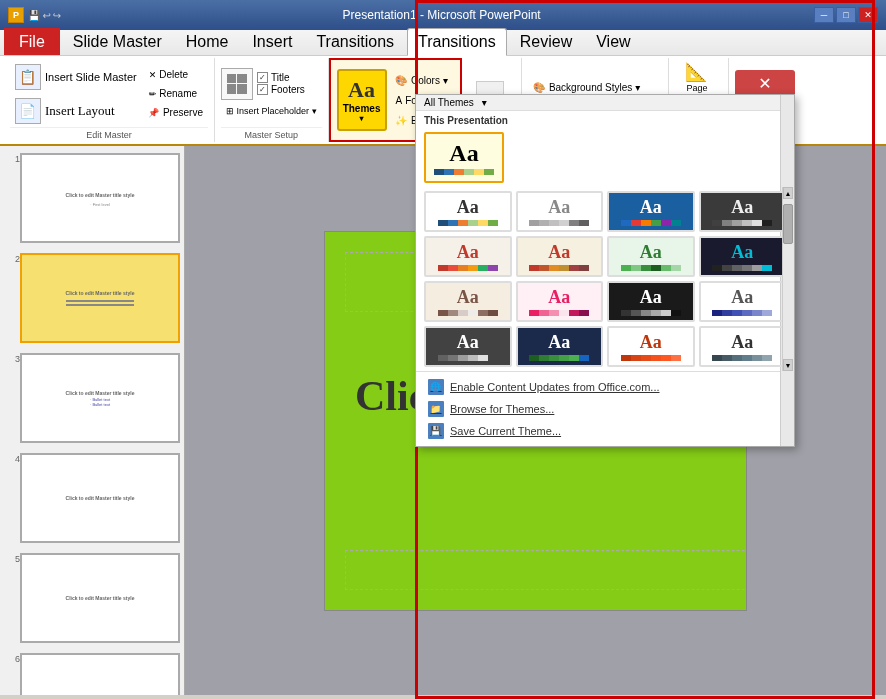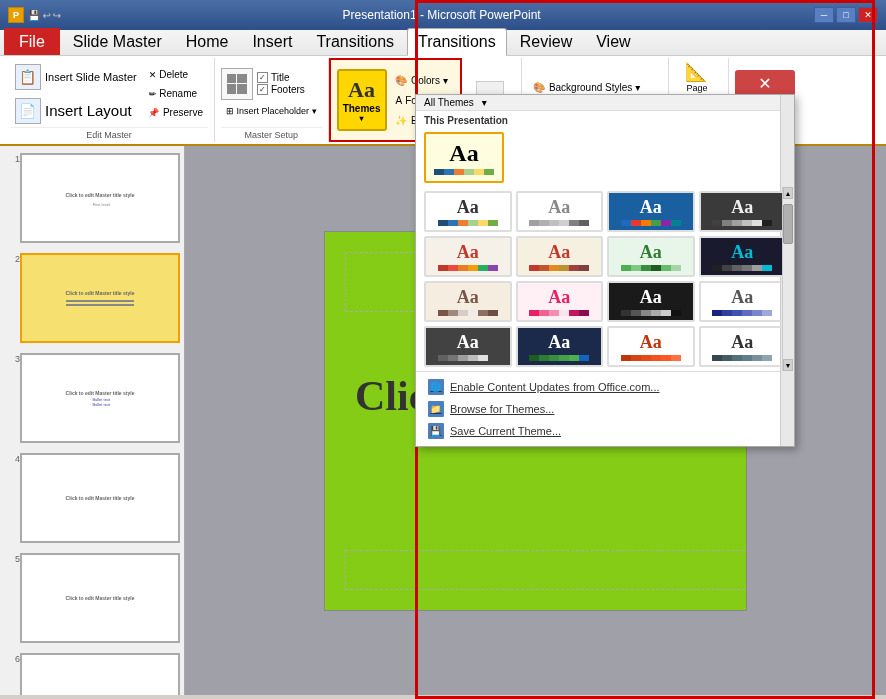--- a/index.html
+++ b/index.html
@@ -336,21 +336,21 @@
 
   <div class="ribbon-group">
     <div class="ribbon-btns">
       <div style="display:flex;flex-direction:column;gap:2px;align-items:flex-start;">
         <div class="r-btn" style="flex-direction:row;width:auto;height:auto;padding:2px 4px;gap:4px;">
           <div style="width:26px;height:26px;border:1px solid #aaa;background:#e8f0ff;display:flex;align-items:center;justify-content:center;font-size:14px;">📋</div>
           <span style="font-size:11px;">Insert Slide Master</span>
         </div>
         <div class="r-btn" style="flex-direction:row;width:auto;height:auto;padding:2px 4px;gap:4px;">
           <div style="width:26px;height:26px;border:1px solid #aaa;background:#e8f0ff;display:flex;align-items:center;justify-content:center;font-size:14px;">📄</div>
-          <span style="font-size:15px;">Insert Layout</span>
+          <span style="font-size:13px;font-family:Liberation Serif, serif;">Insert Layout</span>
         </div>
       </div>
       <div style="display:flex;flex-direction:column;gap:1px;align-items:flex-start;justify-content:center;">
         <div class="r-btn-small">
           <span style="font-size:9px;">✕</span>
           <span>Delete</span>
         </div>
         <div class="r-btn-small">
           <span style="font-size:9px;">✏</span>
           <span>Rename</span>

